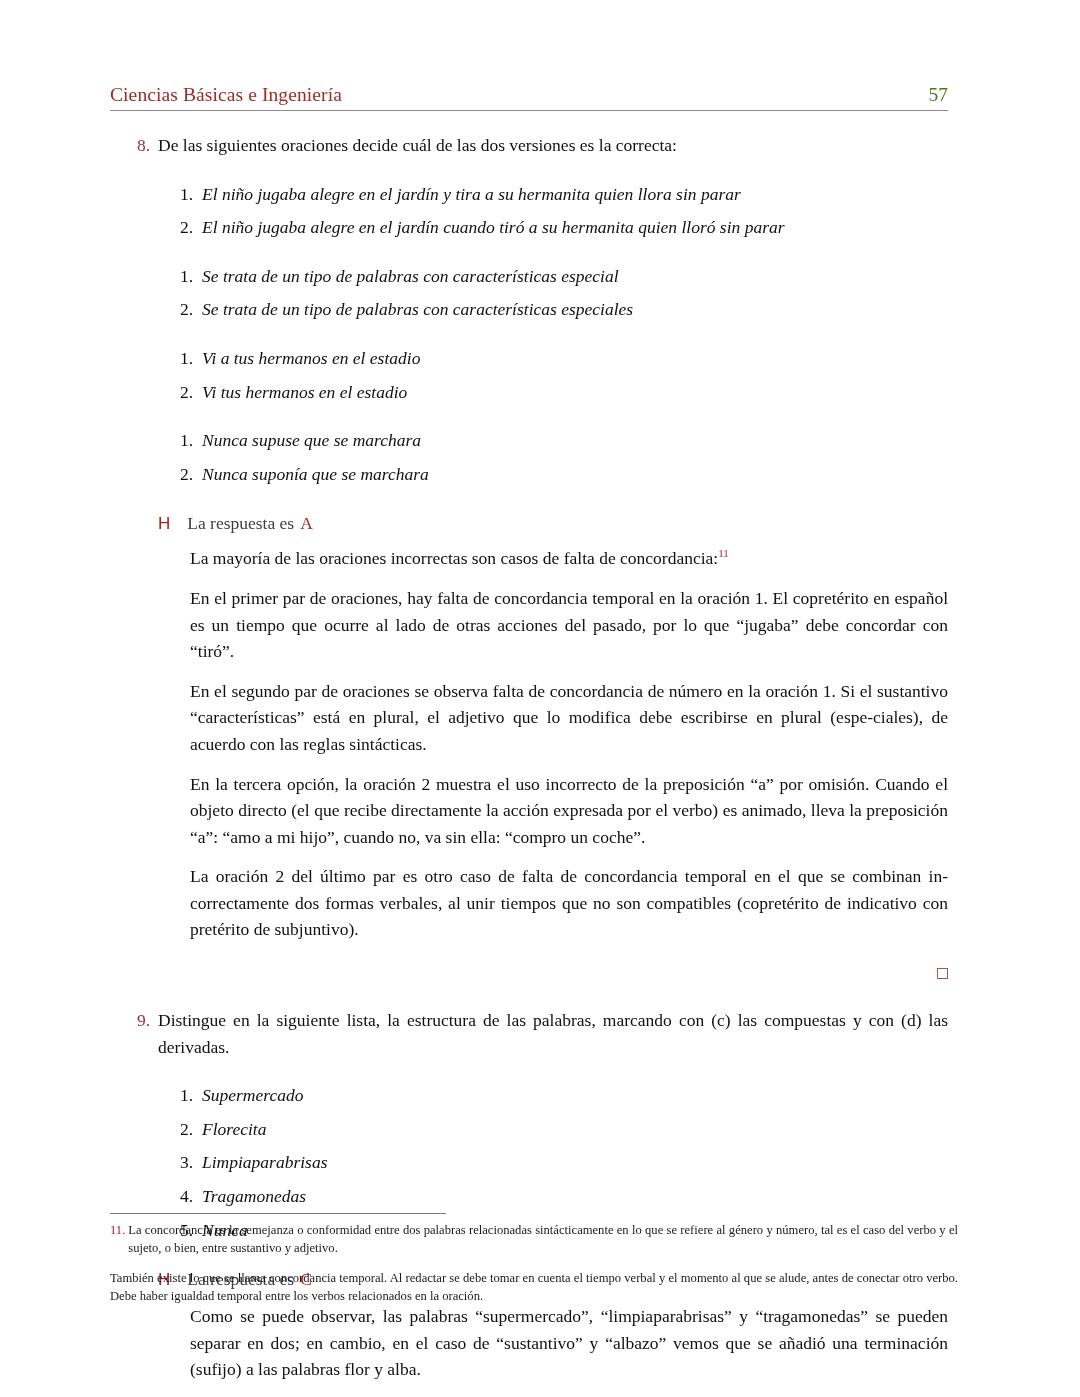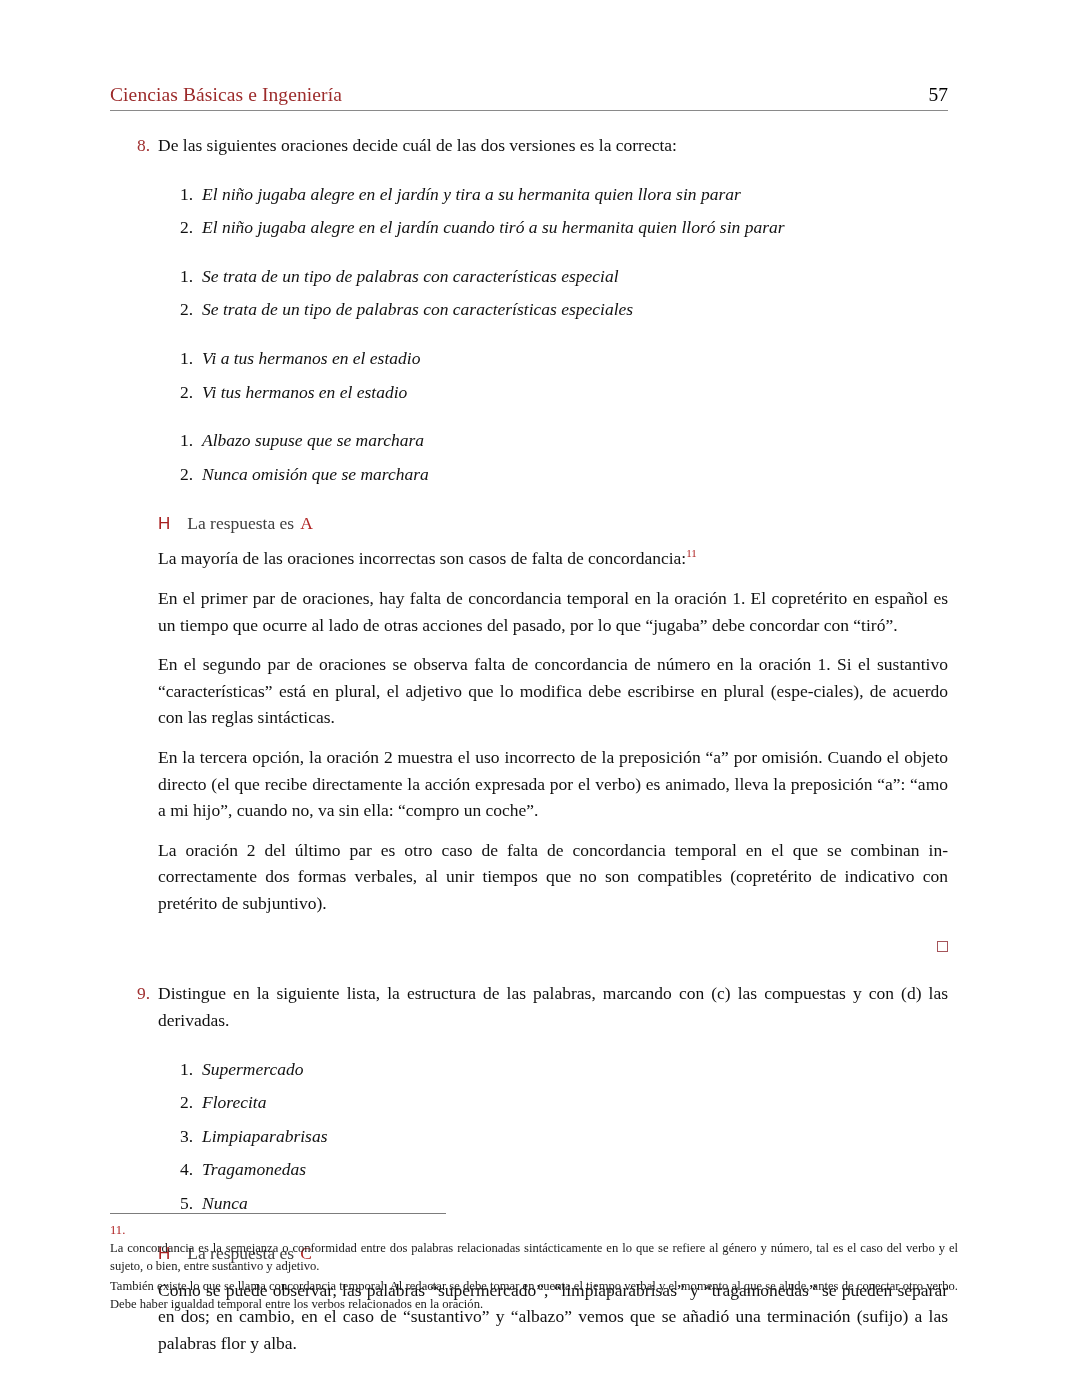--- a/index.html
+++ b/index.html
@@ -32,21 +32,21 @@
     align-items: baseline;
     justify-content: space-between;
   }
   .runhead-title {
     font-size: 19.5px;
     color: #9c2b2b;
     letter-spacing: 0.1px;
   }
   .runhead-folio {
     font-size: 19.5px;
-    color: #000000;
+    color: #4d7c0f;
   }
   .runhead-rule {
     position: absolute;
     left: 110px;
     top: 110px;
     width: 838px;
     height: 1px;
     background: #8a8a8a;
   }
 
@@ -130,20 +130,21 @@
 
   
   .para {
     padding: 0 132px 0 158px;
     margin-top: 13px;
     font-size: 17.5px;
     line-height: 1.52;
     text-align: justify;
     text-justify: inter-word;
     hyphens: manual;
+    margin-left: 32px;
   }
   .para.tight { margin-top: 11px; }
   sup.fn {
     color: #b02424;
     font-size: 11px;
     vertical-align: super;
     line-height: 0;
   }
 
   
@@ -173,21 +174,21 @@
     position: absolute;
     left: 110px;
     top: 1222px;
     width: 848px;
     font-size: 12.6px;
     line-height: 1.42;
     color: #1a1a1a;
     text-align: justify;
     text-justify: inter-word;
   }
-  .fn-item { display: flex; margin-bottom: 2px; flex-direction: column; }
+  .fn-item { display: flex; margin-bottom: 12px; }
   .fn-marker {
     color: #b02424;
     flex: 0 0 auto;
     margin-right: 3px;
   }
   .fn-body { flex: 1; }
   .fn-cont { margin-top: 1px; }
 </style>
 </head>
 <body>
@@ -236,25 +237,25 @@
       </div>
       <div class="opt">
         <span class="opt-num">2.</span>
         <span class="opt-text">Vi tus hermanos en el estadio</span>
       </div>
     </div>
 
     <div class="optlist gap">
       <div class="opt">
         <span class="opt-num">1.</span>
-        <span class="opt-text">Albazo supuse que se marchara</span>
-      </div>
-      <div class="opt">
-        <span class="opt-num">2.</span>
-        <span class="opt-text">Nunca omisión que se marchara</span>
+        <span class="opt-text">Nunca supuse que se marchara</span>
+      </div>
+      <div class="opt">
+        <span class="opt-num">2.</span>
+        <span class="opt-text">Nunca suponía que se marchara</span>
       </div>
     </div>
 
     <div class="answer-head">
       <span class="h-glyph">H</span>
       <span class="answer-label">La respuesta es</span>
       <span class="answer-key">A</span>
     </div>
 
     <div class="para tight"><span>La mayoría de las oraciones incorrectas son casos de falta de concordancia:</span><sup class="fn">11</sup></div>

